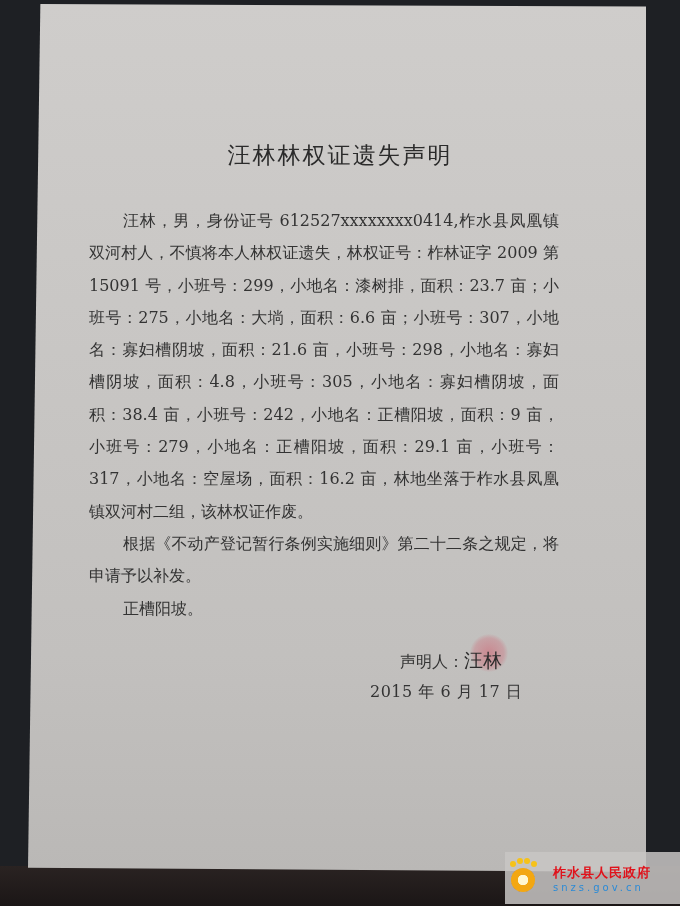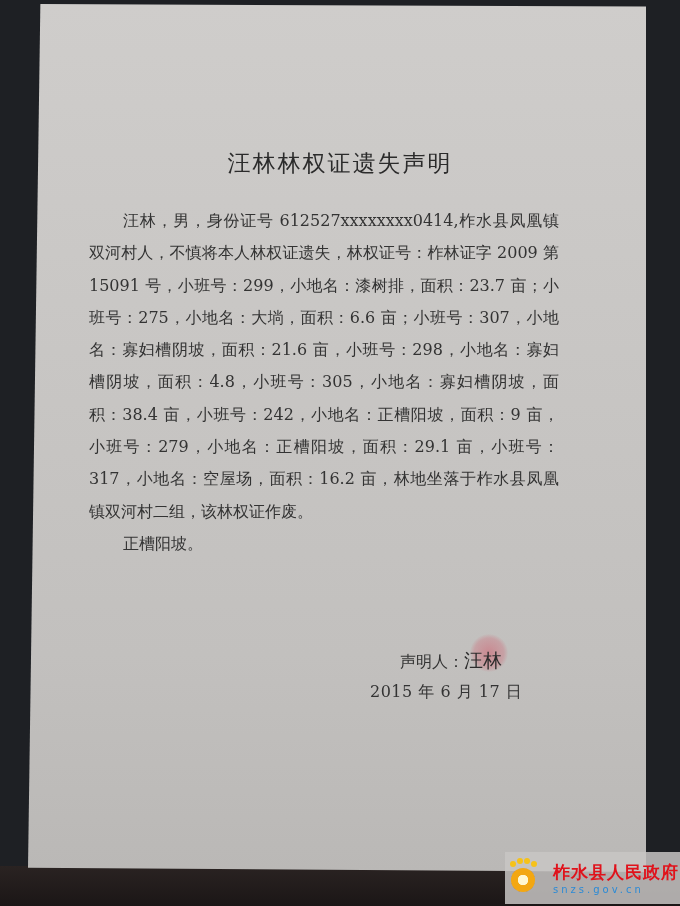--- a/index.html
+++ b/index.html
@@ -16,21 +16,21 @@
     position:absolute;
     left:28px; top:4px; width:618px; height:868px;
     background:linear-gradient(180deg,#cfcdcb 0%,#c8c6c4 40%,#c2c0be 75%,#bab8b6 100%);
     clip-path:polygon(2% 0%, 100% 0.3%, 100% 100%, 0% 99.5%);
     box-shadow:0 0 6px rgba(0,0,0,.4);
   }
   .paper-inner { position:absolute; left:0; top:0; right:0; bottom:0; }
   .title {
     position:absolute; left:0; right:0; top:140px;
     text-align:center; font-size:23px; letter-spacing:2px;
-    color:#2b2b2b; font-family:"DejaVu Sans","Liberation Sans",sans-serif;margin-top:8px;
+    color:#2b2b2b; font-family:"DejaVu Sans","Liberation Sans",sans-serif;
   }
   .body-text {
     position:absolute; left:89px; top:205px; width:470px;
     font-size:16px; line-height:32.3px; color:#333;
   }
   .para { margin:0; text-indent:34px; text-align:justify; }
   .signer-line {
     position:absolute; left:400px; top:648px; font-size:16px; color:#333;
   }
   .sig-name {
@@ -46,36 +46,37 @@
     position:absolute; left:505px; top:852px; width:175px; height:52px;
     background:rgba(200,198,196,.85); display:flex; align-items:center;
   }
   .wm-logo { width:40px; height:52px; position:relative; }
   .wm-ring {
     position:absolute; left:6px; top:16px; width:24px; height:24px; border-radius:50%;
     background:radial-gradient(circle,#fff7d0 0 30%,#f3a712 31% 70%,#e48a00 71%);
   }
   .wm-dot { position:absolute; width:6px; height:6px; border-radius:50%; background:#f6c21a; }
   .wm-text { padding-left:8px; }
-  .wm-cn { font-family:"DejaVu Serif",serif; font-weight:bold; color:#e0121b; font-size:17px; letter-spacing:1px; }
+  .wm-cn { font-family:"DejaVu Serif",serif; font-weight:bold; color:#e0121b; font-size:13px; letter-spacing:1px; }
   .wm-url { font-family:"DejaVu Sans",sans-serif; color:#2b8ad6; font-size:10px; letter-spacing:3px; }
 </style>
 </head>
 <body>
 
 <div class="bg-bottom"></div>
 
 <div class="paper">
   <div class="paper-inner"></div>
 </div>
 
 <div class="title">汪林林权证遗失声明</div>
 
 <div class="body-text">
   <p class="para">汪林，男，身份证号 612527xxxxxxxx0414,柞水县凤凰镇双河村人，不慎将本人林权证遗失，林权证号：柞林证字 2009 第 15091 号，小班号：299，小地名：漆树排，面积：23.7 亩；小班号：275，小地名：大埫，面积：6.6 亩；小班号：307，小地名：寡妇槽阴坡，面积：21.6 亩，小班号：298，小地名：寡妇槽阴坡，面积：4.8，小班号：305，小地名：寡妇槽阴坡，面积：38.4 亩，小班号：242，小地名：正槽阳坡，面积：9 亩，小班号：279，小地名：正槽阳坡，面积：29.1 亩，小班号：317，小地名：空屋场，面积：16.2 亩，林地坐落于柞水县凤凰镇双河村二组，该林权证作废。</p>
+  <p class="para">根据《不动产登记暂行条例实施细则》第二十二条之规定，将申请予以补发。</p>
   <p class="para">正槽阳坡。</p>
 </div>
 
 <div class="signer-line">
   <span>声明人：</span><span class="sig-name"><span class="seal"></span><span style="position:relative">汪林</span></span>
 </div>
 
 <div class="date">2015 年 6 月 17 日</div>
 
 <div class="watermark">

